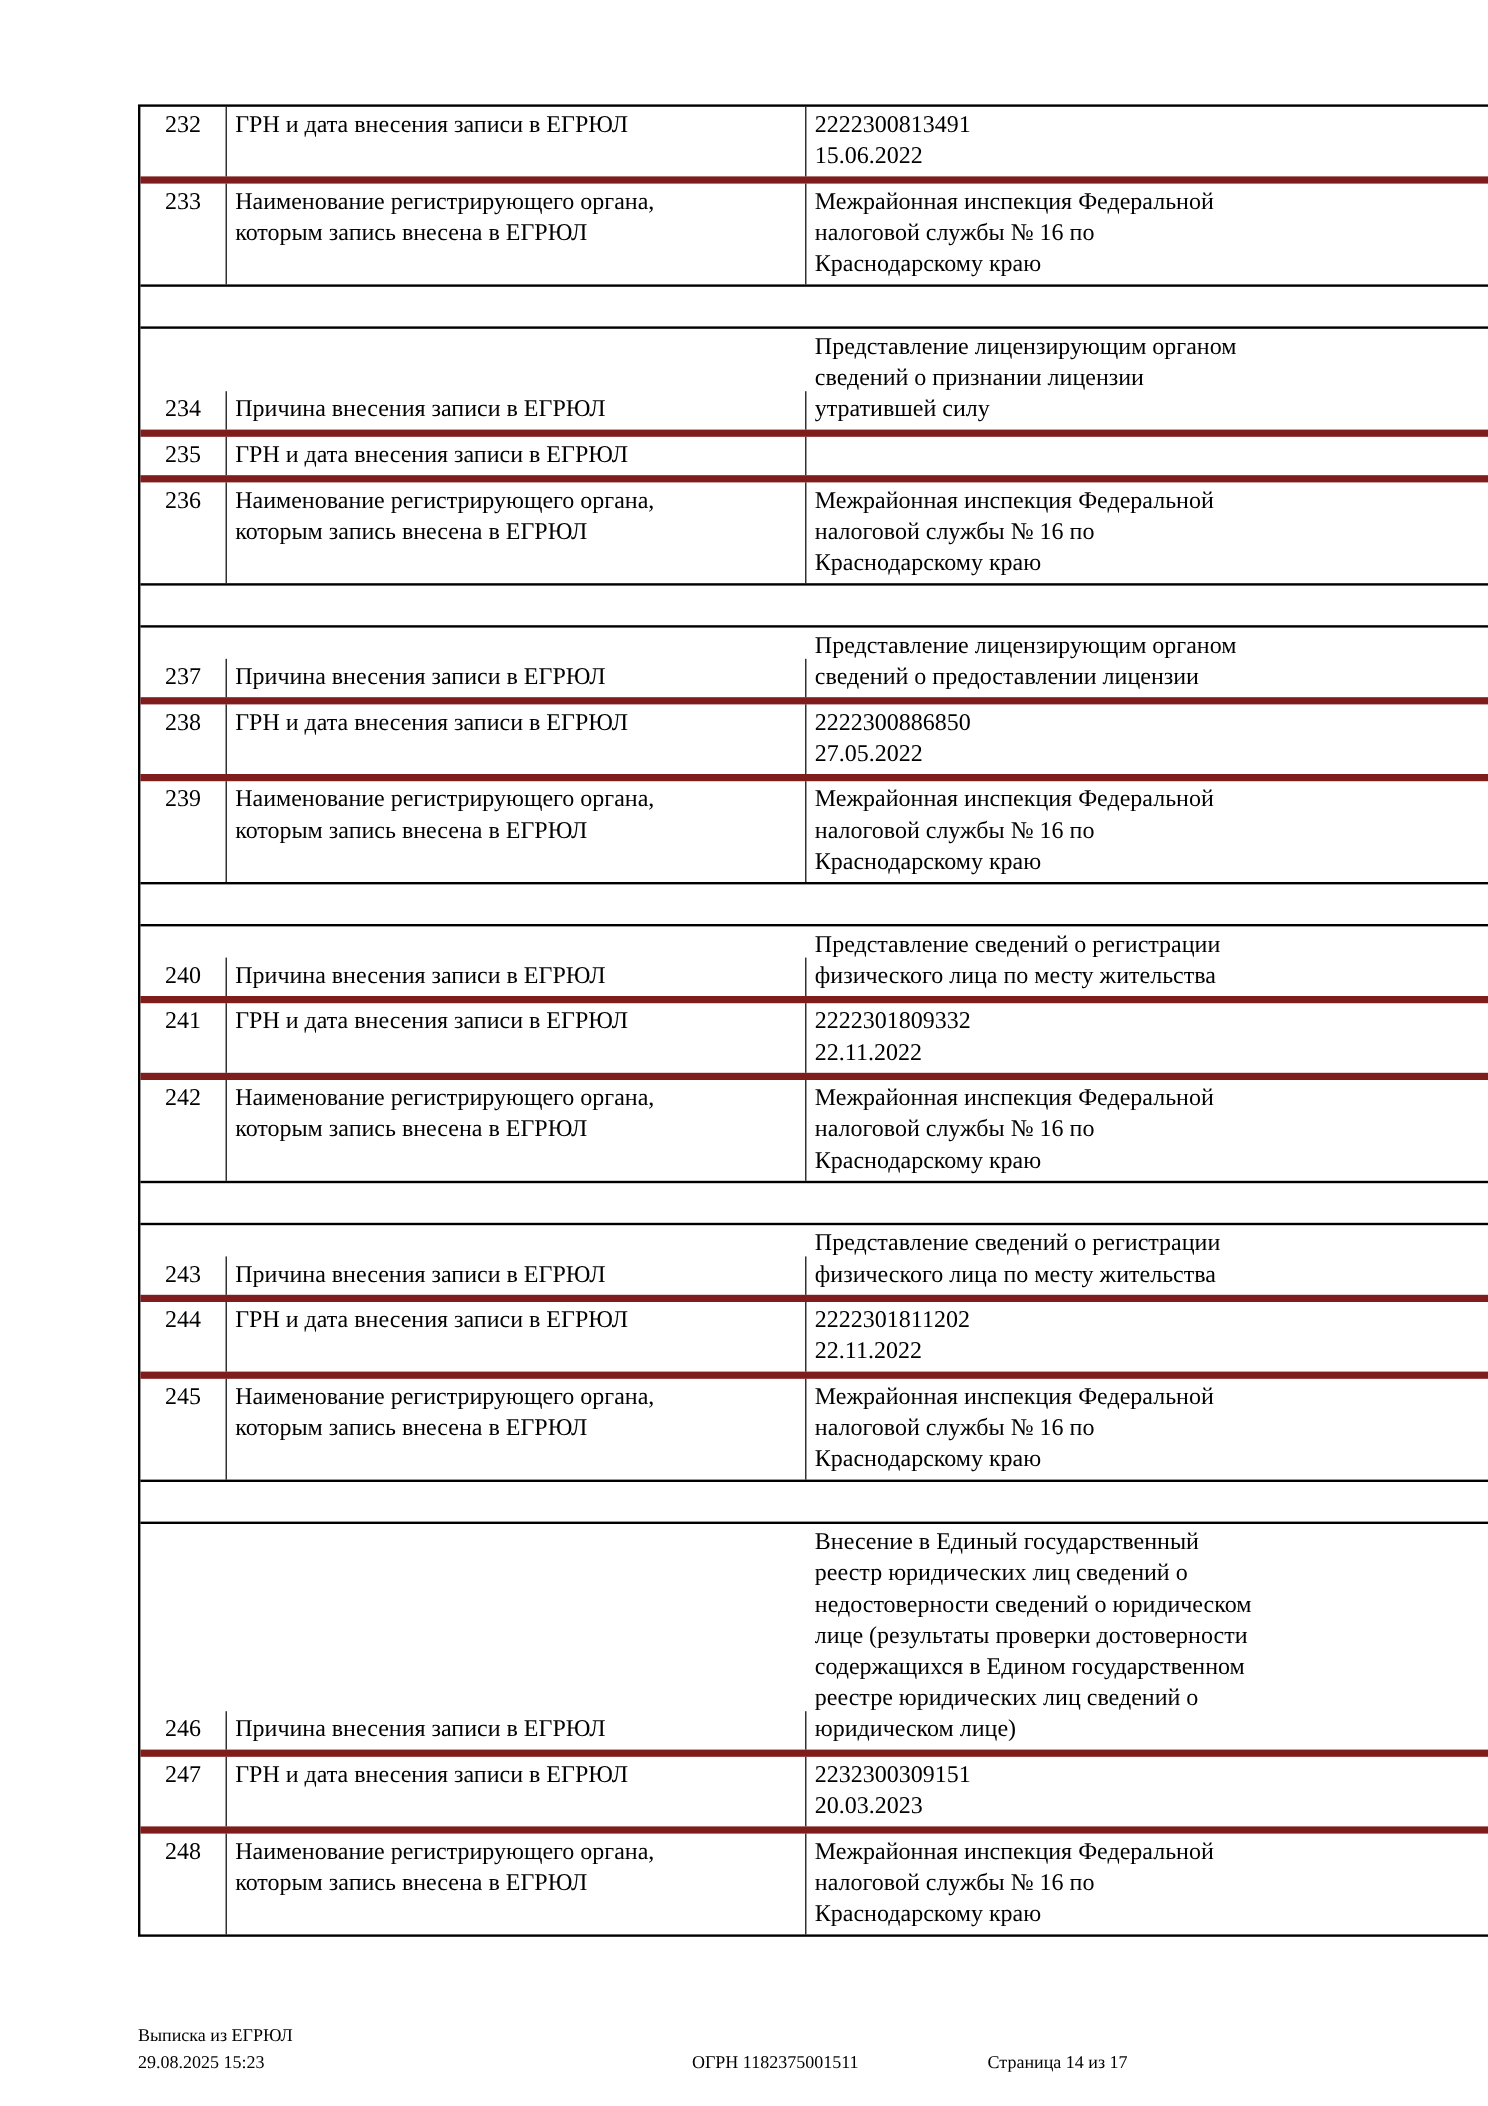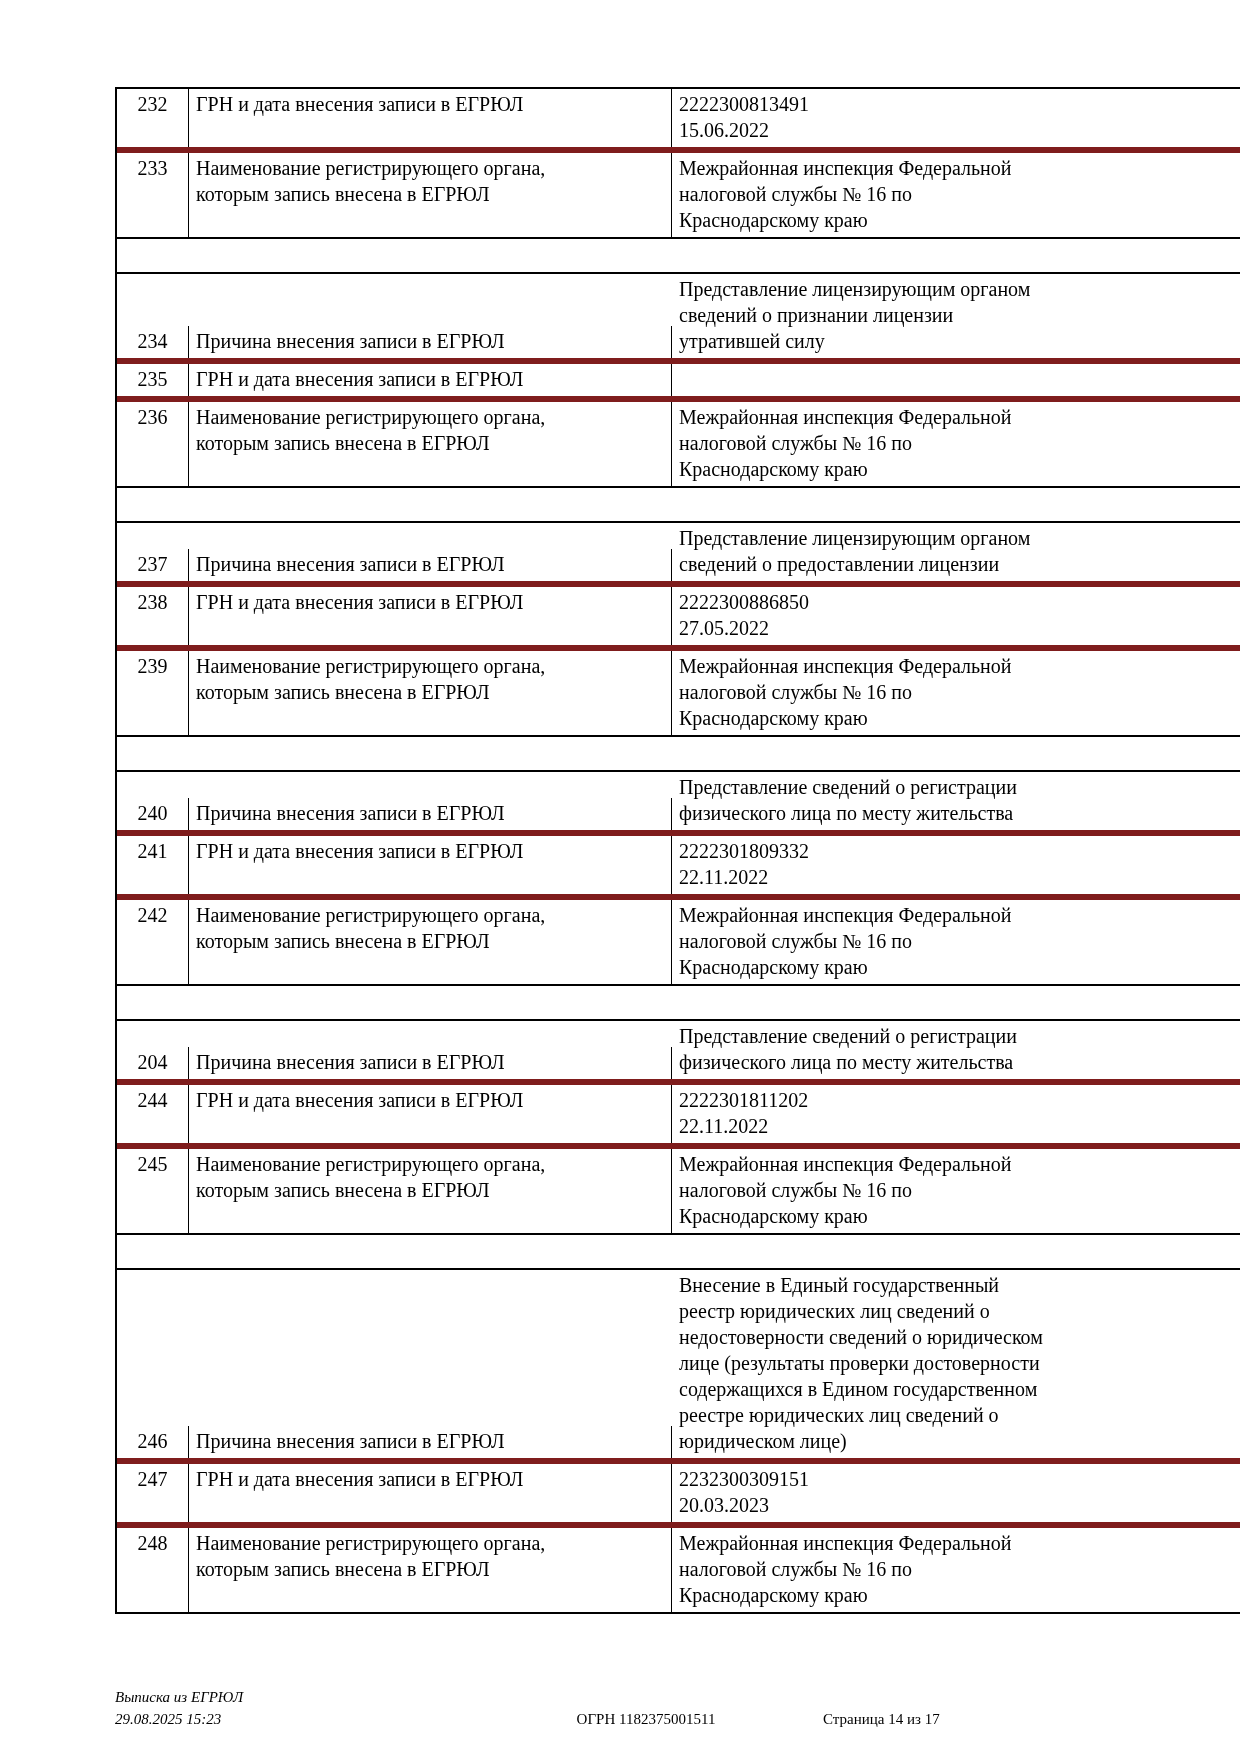--- a/index.html
+++ b/index.html
@@ -50,21 +50,21 @@
   }
   .footer {
     position:absolute;
     left:115px; top:1686px;
     width:1062px;
     font-size:15px;
     line-height:22px;
     display:flex;
     align-items:flex-end;
   }
-  .footer-left  { flex:1 1 33%; text-align:left;font-style:italic; }
+  .footer-left  { flex:1 1 33%; text-align:left; }
   .footer-center{ flex:1 1 33%; text-align:center; }
   .footer-right { flex:1 1 33%; }
 </style>
 </head>
 <body>
 
 <div class="page">
 
   <div class="egrul-table">
 
@@ -162,21 +162,21 @@
       <div class="c-value">Межрайонная инспекция Федеральной
 налоговой службы № 16 по
 Краснодарскому краю</div>
     </div>
 
     <div class="srow">
       <span>34</span>
     </div>
 
     <div class="trow">
-      <div class="c-num">204</div>
+      <div class="c-num">243</div>
       <div class="c-label">Причина внесения записи в ЕГРЮЛ</div>
       <div class="c-value">Представление сведений о регистрации
 физического лица по месту жительства</div>
     </div>
 
     <div class="trow">
       <div class="c-num">244</div>
       <div class="c-label">ГРН и дата внесения записи в ЕГРЮЛ</div>
       <div class="c-value">2222301811202
 22.11.2022</div>

